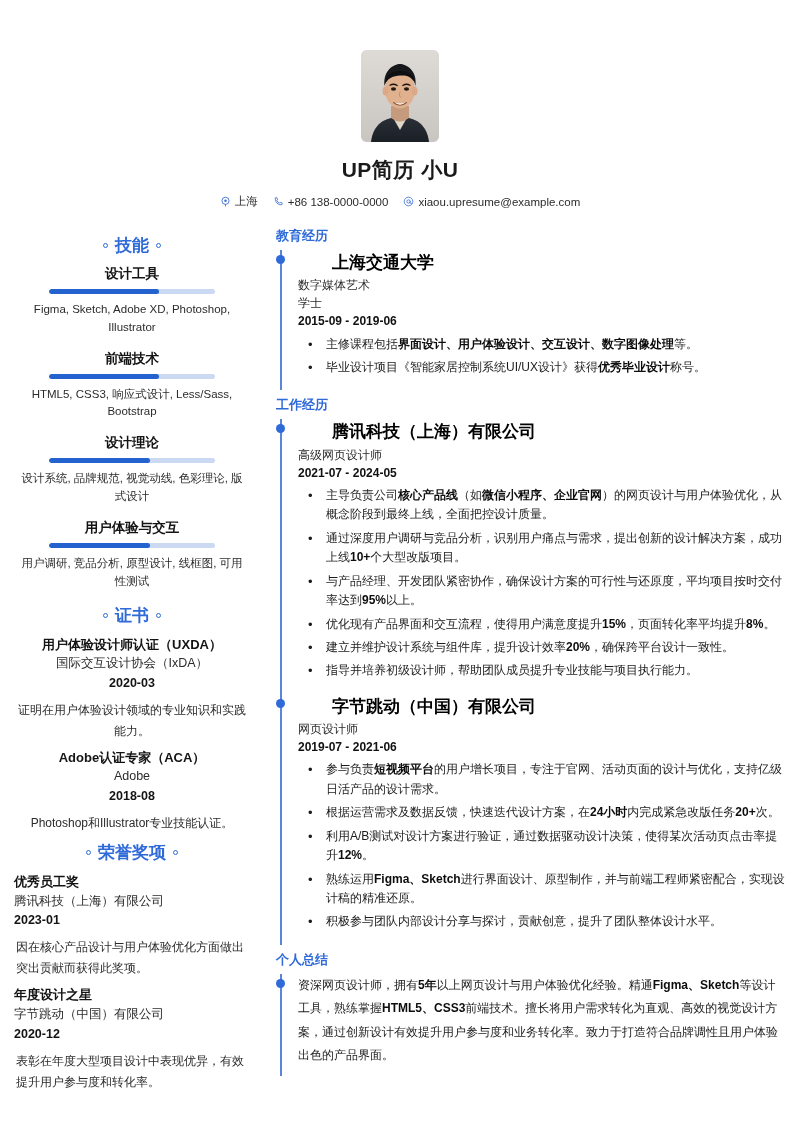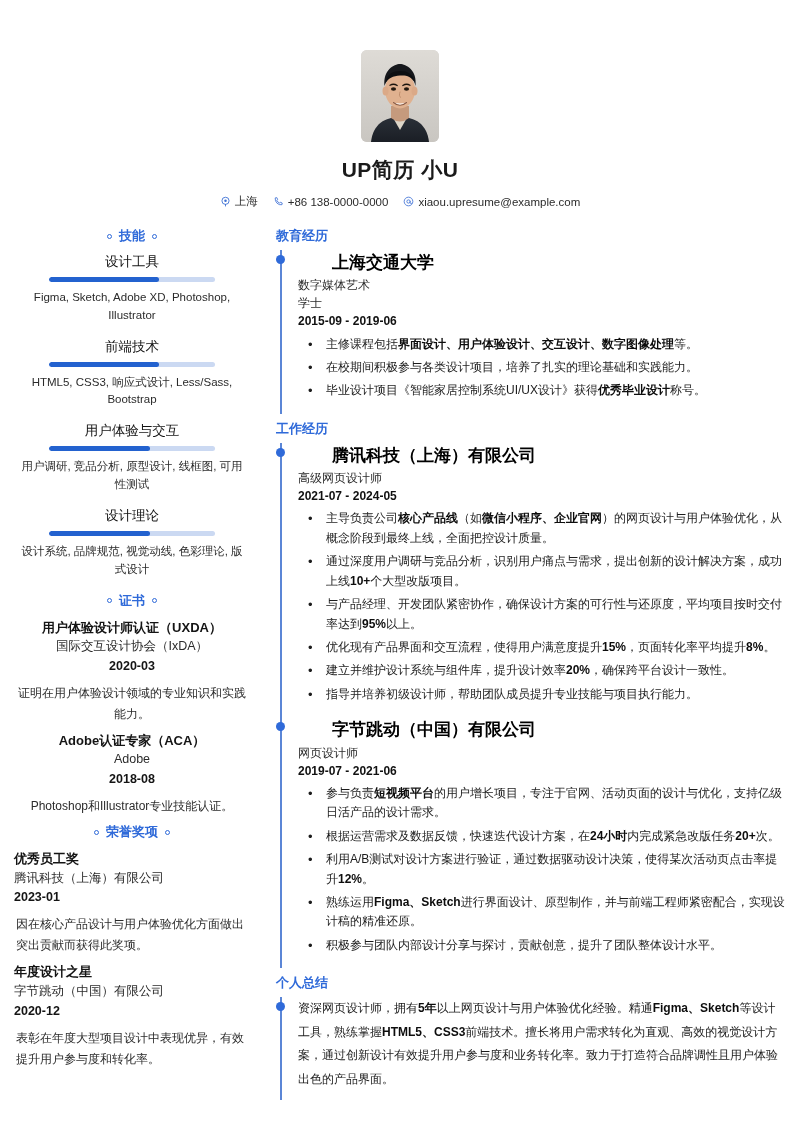--- a/index.html
+++ b/index.html
@@ -35,30 +35,30 @@
   
   .body-grid {
     display: flex; align-items: flex-start;
     padding: 8px 14px 0 14px;
   }
   .col-left { width: 248px; flex: 0 0 248px; padding-right: 12px; }
   .col-right { flex: 1 1 auto; padding-left: 14px; }
 
   
   .side-section-title {
-    text-align: center; color: #2f6ad9; font-size: 13px; font-weight: bold;
-    margin: 0 0 8px 0; display: flex; align-items: center; justify-content: center; gap: 7px; font-family: Liberation Mono, monospace;
+    text-align: center; color: #2f6ad9; font-size: 17px; font-weight: bold;
+    margin: 7px 0 8px 0; display: flex; align-items: center; justify-content: center; gap: 7px; font-family: Liberation Mono, monospace;
   }
   .ring {
     width: 5px; height: 5px; border: 1px solid #2f6ad9; border-radius: 50%;
     display: inline-block;
   }
   .skill-block { margin-bottom: 13px; }
   .skill-name {
-    text-align: center; font-size: 13.5px; font-weight: normal; color: #141414;
+    text-align: center; font-size: 13.5px; font-weight: bold; color: #141414;
     margin-bottom: 6px;
   }
   .skill-bar {
     height: 5px; border-radius: 3px; background: #cbd9f2;
     width: 166px; margin: 0 auto 7px auto; overflow: hidden;
   }
   .skill-fill { height: 100%; background: #2362cf; border-radius: 3px; }
   .skill-desc {
     text-align: center; font-size: 11.5px; line-height: 1.55; color: #2b2b2b;
     padding: 0 4px;
@@ -194,32 +194,32 @@
             <div class="skill-desc">Figma, Sketch, Adobe XD, Photoshop, Illustrator</div>
           </div>
           <div class="skill-block">
             <div class="skill-name">前端技术</div>
             <div class="skill-bar">
               <div class="skill-fill" style="width: 66%;"></div>
             </div>
             <div class="skill-desc">HTML5, CSS3, 响应式设计, Less/Sass, Bootstrap</div>
           </div>
           <div class="skill-block">
+            <div class="skill-name">设计理论</div>
+            <div class="skill-bar">
+              <div class="skill-fill" style="width: 61%;"></div>
+            </div>
+            <div class="skill-desc">设计系统, 品牌规范, 视觉动线, 色彩理论, 版式设计</div>
+          </div>
+          <div class="skill-block">
             <div class="skill-name">用户体验与交互</div>
             <div class="skill-bar">
               <div class="skill-fill" style="width: 61%;"></div>
             </div>
             <div class="skill-desc">用户调研, 竞品分析, 原型设计, 线框图, 可用性测试</div>
-          </div>
-          <div class="skill-block">
-            <div class="skill-name">设计理论</div>
-            <div class="skill-bar">
-              <div class="skill-fill" style="width: 61%;"></div>
-            </div>
-            <div class="skill-desc">设计系统, 品牌规范, 视觉动线, 色彩理论, 版式设计</div>
           </div>
         </div>
 
       <div class="side-section-title">
         <span class="ring"></span>
         <span>证书</span>
         <span class="ring"></span>
       </div>
       <div id="certs-container">
           <div class="cert-block">
@@ -263,21 +263,20 @@
       <div class="main-section">
         <div class="main-section-title">教育经历</div>
         <div class="timeline" id="education-container">
             <div class="tl-entry">
               <div class="entry-org">上海交通大学</div>
               <div class="entry-sub">数字媒体艺术</div>
               <div class="entry-degree">学士</div>
               <div class="entry-date">2015-09 - 2019-06</div>
               <ul class="bullets">
                 <li>主修课程包括<b>界面设计、用户体验设计、交互设计、数字图像处理</b>等。</li>
-                <li>在校期间积极参与各类设计项目，培养了扎实的理论基础和实践能力。</li>
                 <li>毕业设计项目《智能家居控制系统UI/UX设计》获得<b>优秀毕业设计</b>称号。</li>
               </ul>
             </div>
           </div>
       </div>
 
       <div class="main-section">
         <div class="main-section-title">工作经历</div>
         <div class="timeline" id="work-container">
             <div class="tl-entry">

